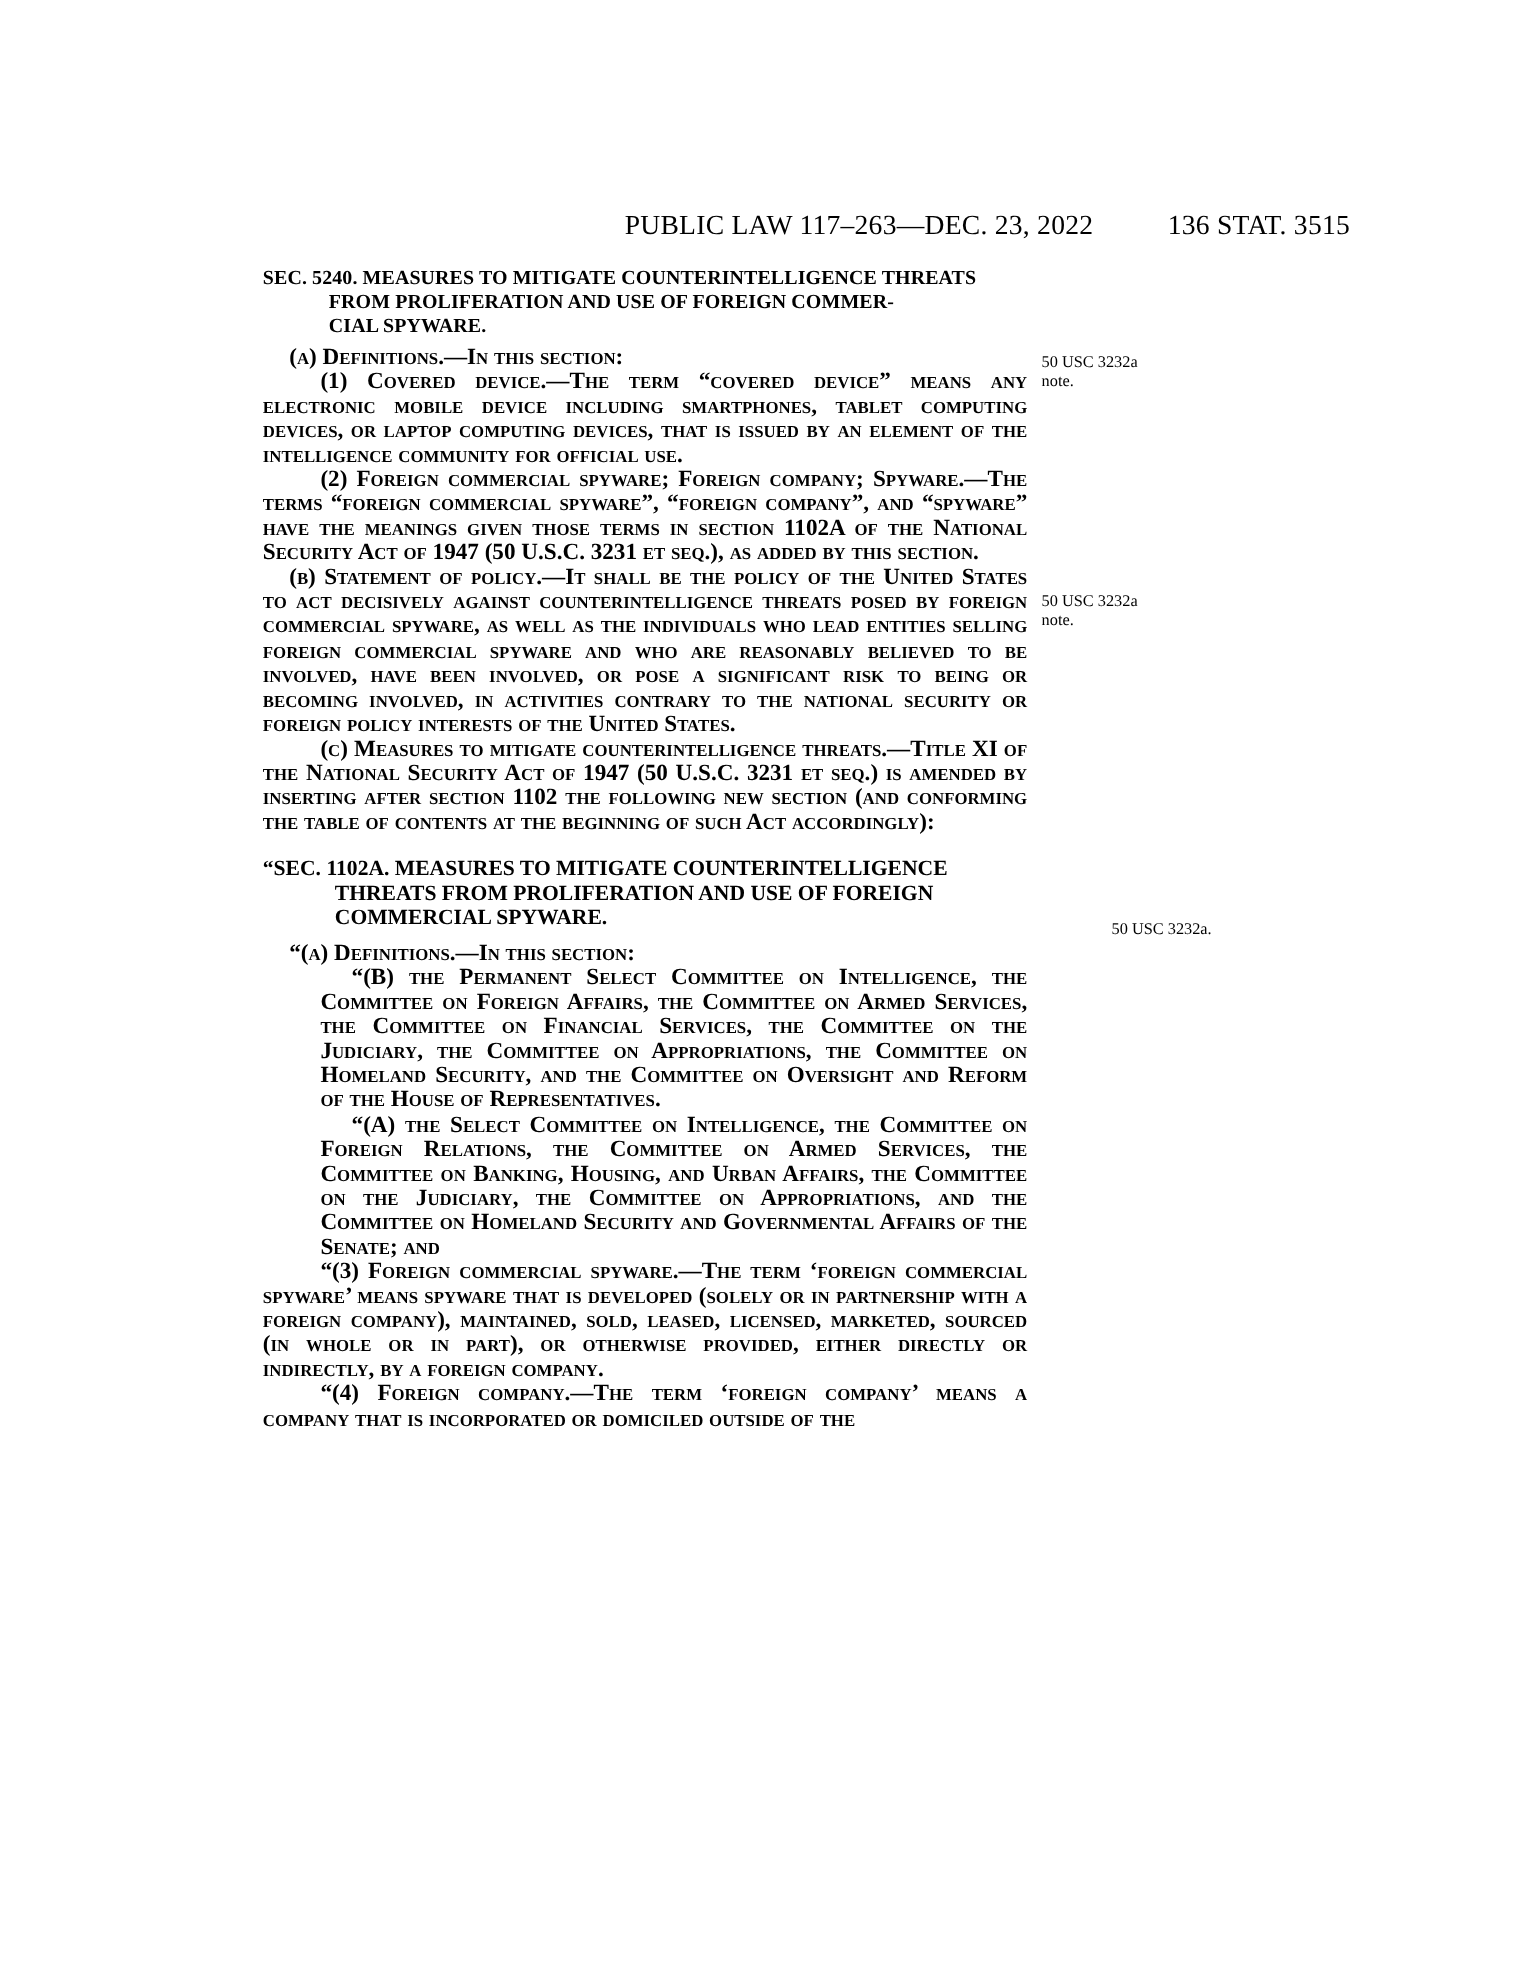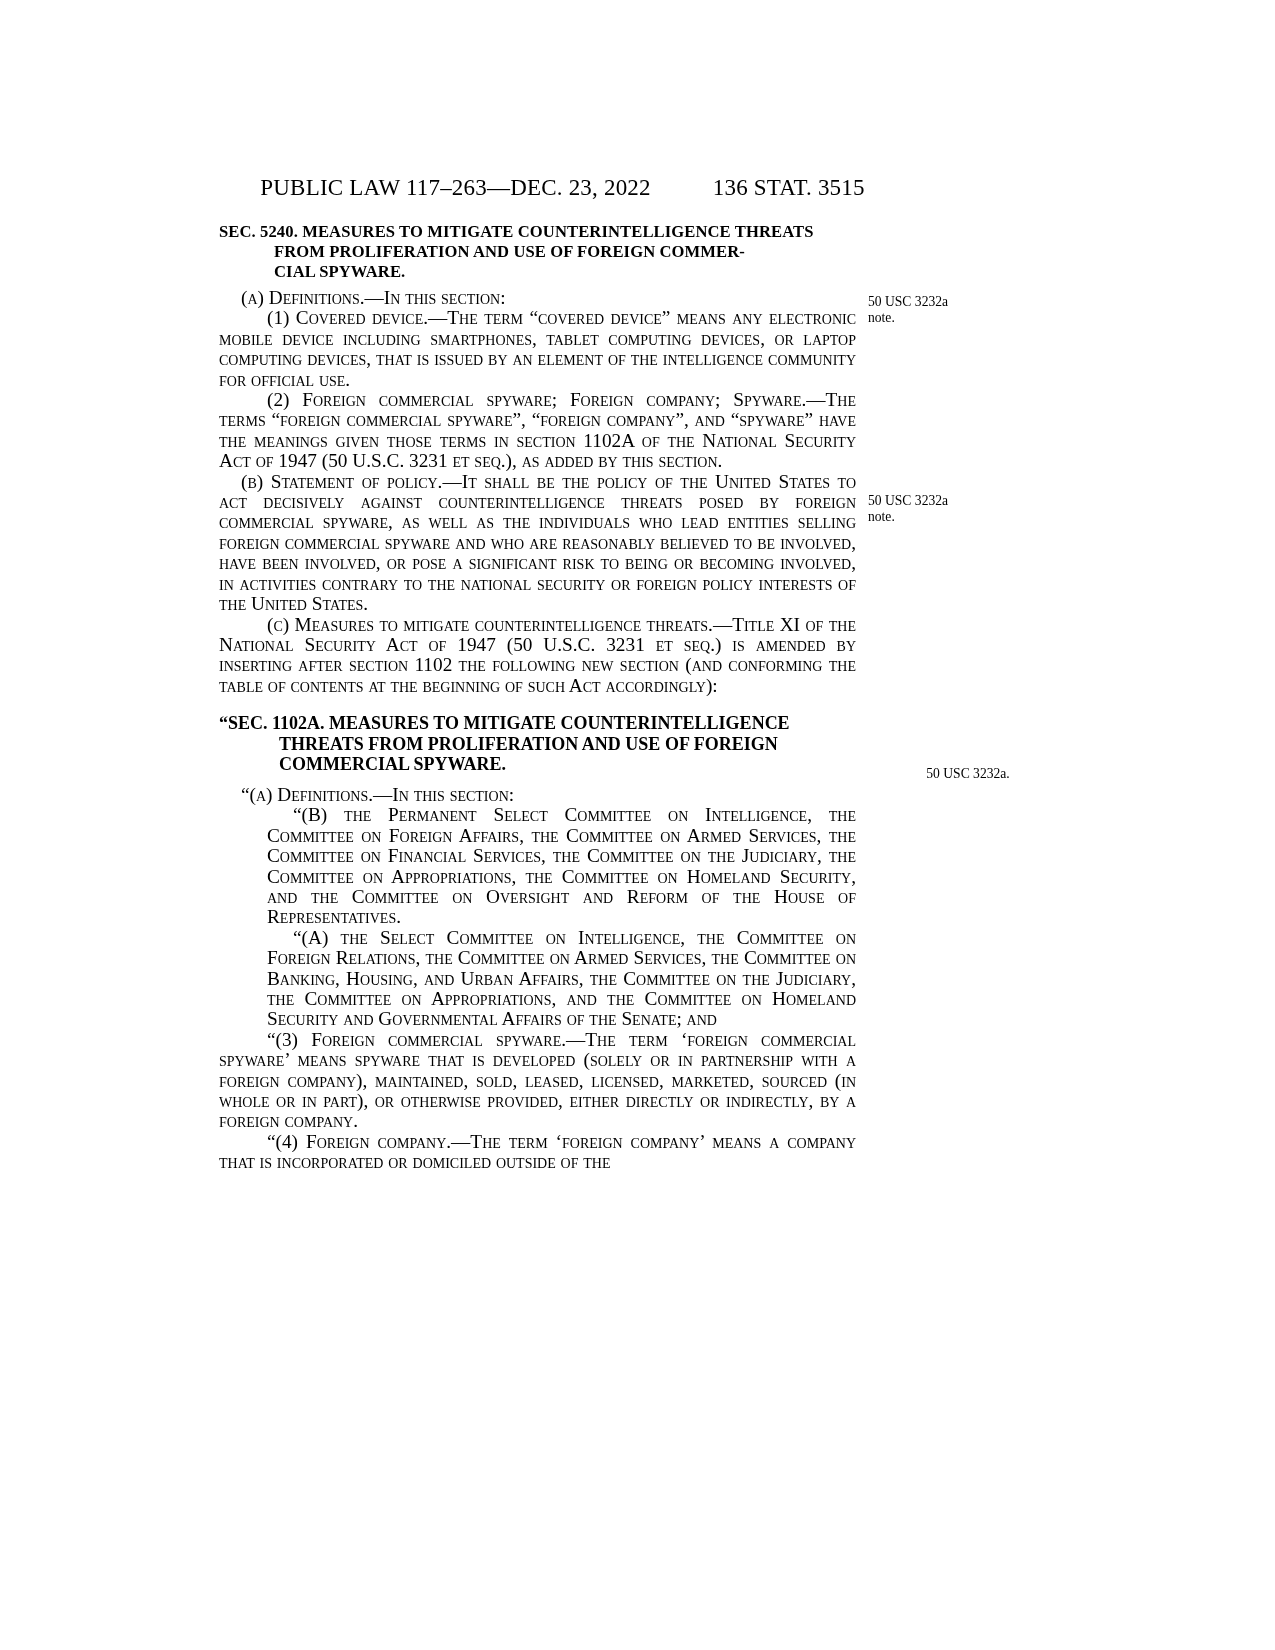--- a/index.html
+++ b/index.html
@@ -20,21 +20,21 @@
     width: 1275px;
     height: 1650px;
     box-sizing: border-box;
     padding: 0;
   }
   .header {
     position: absolute;
     top: 175px;
     left: 0;
     width: 1125px;
-    text-align: center;
+    text-align: right;
     font-size: 23px;
     letter-spacing: 0.2px;
   }
   .header .hdr-inner {
     display: inline-block;
     white-space: nowrap;
   }
   .header .hdr-left {
     display: inline-block;
   }
@@ -67,20 +67,21 @@
     text-indent: 0;
     font-size: 19.3px;
     line-height: 20.4px;
     hyphens: manual;
   }
   p.ind1 { text-indent: 22px; }
   p.ind2 { text-indent: 48px; }
   p.ind3 { padding-left: 48px; text-indent: 26px; }
   .sc {
     font-variant: small-caps;
+    font-weight: bold;
   }
   .quote-head {
     font-weight: bold;
     font-size: 18px;
     line-height: 20.6px;
     text-align: justify;
     margin-top: 17px;
     margin-bottom: 10px;
   }
   .quote-head .q1 { display: block; }

